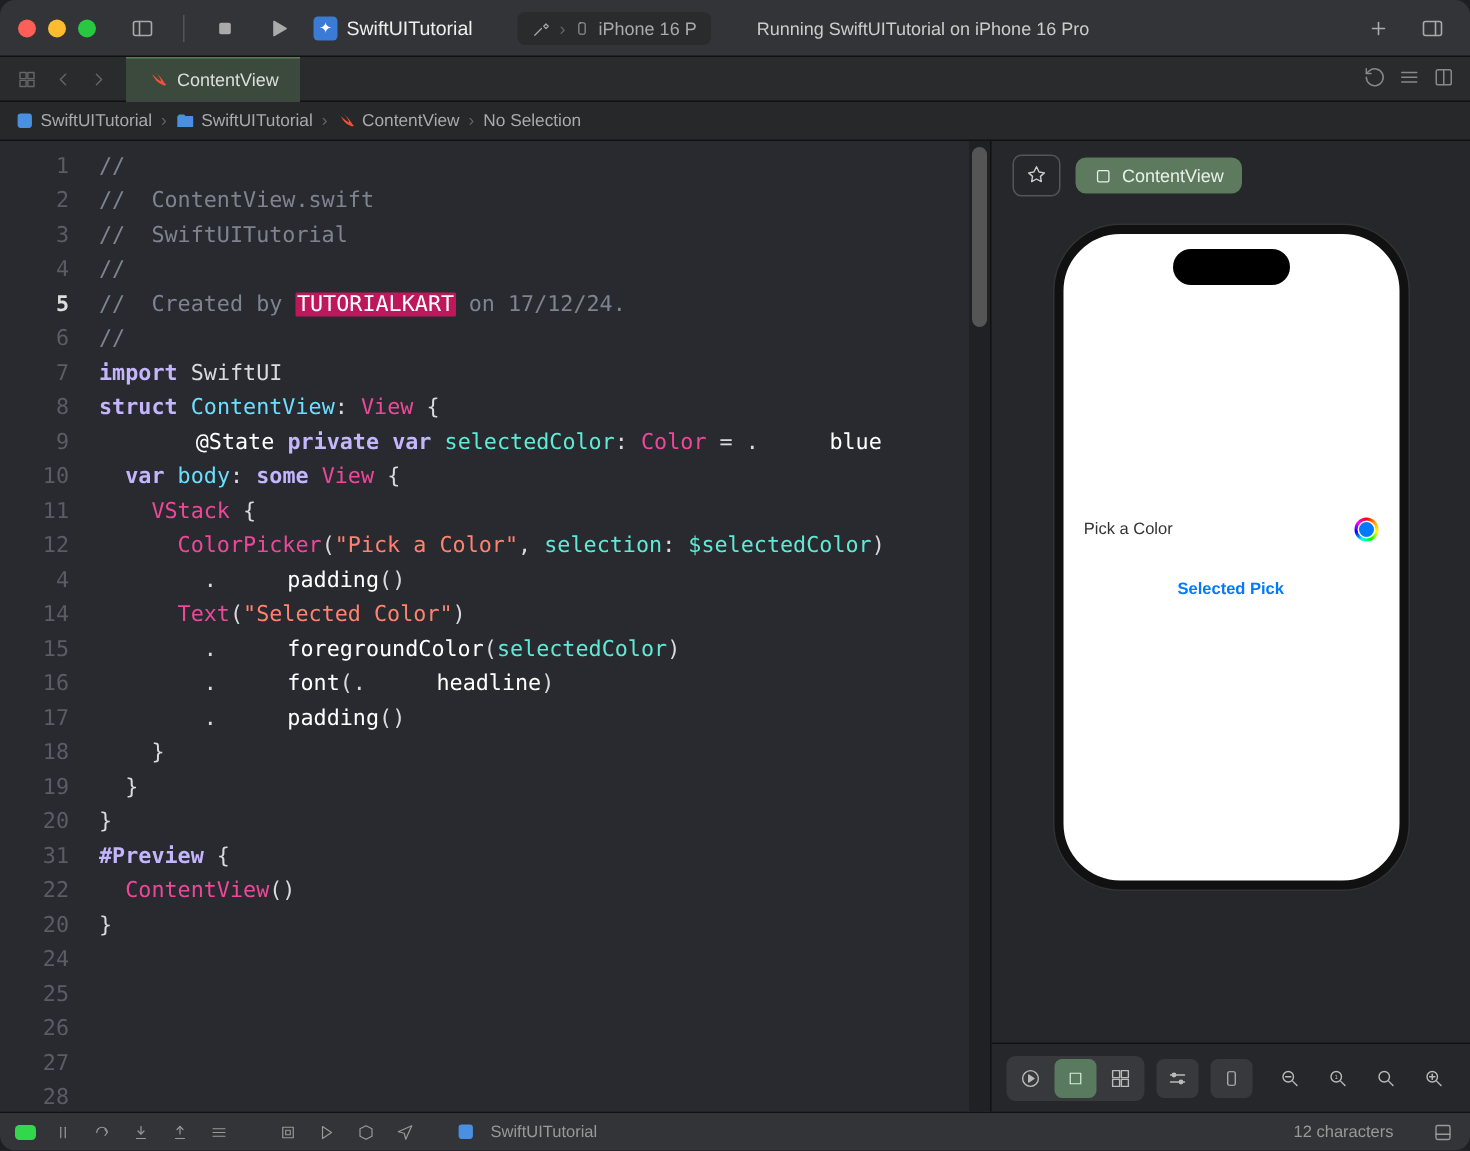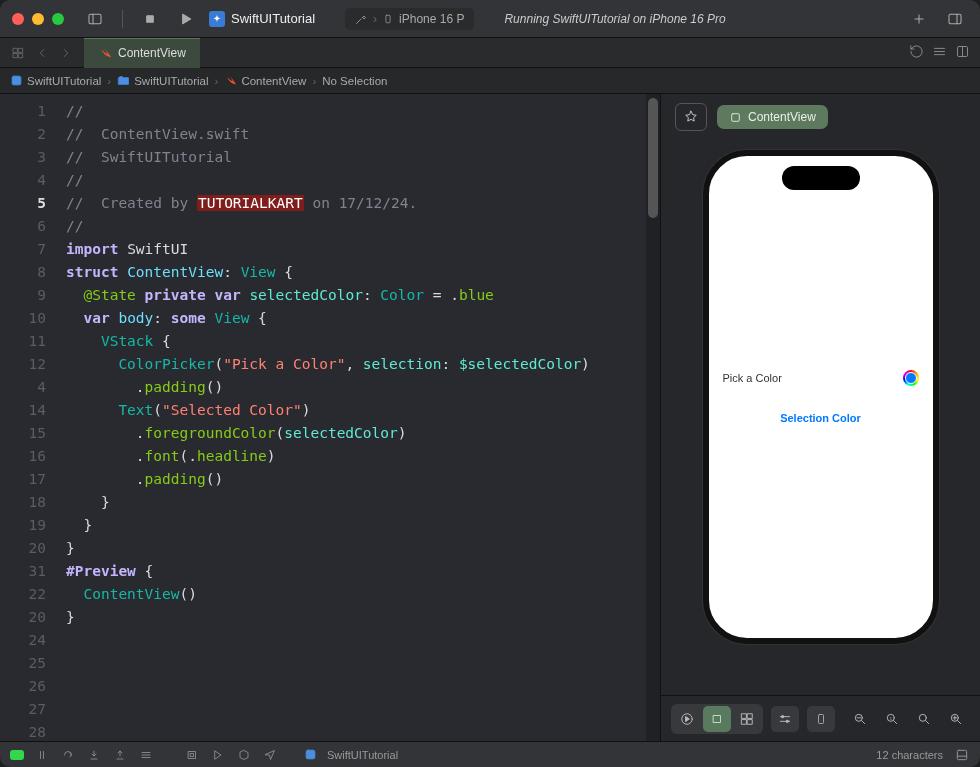--- a/index.html
+++ b/index.html
@@ -25,21 +25,21 @@
   }
   .traffic { display:flex; gap:8px; margin-right:8px;}
   .traffic .dot { width:12px; height:12px; border-radius:50%; }
   .red { background:#ff5f57; } .yellow{background:#febc2e;} .green{background:#28c840;}
   .tb-icon { width:26px; height:22px; display:flex; align-items:center; justify-content:center; color:#aaa; border-radius:4px;}
   .tb-icon svg { width:16px; height:16px; }
   .tb-sep { width:1px; height:18px; background:#555; margin:0 4px;}
   .proj-name { display:flex; align-items:center; gap:6px; color:#eee; font-size:13px; font-weight:500;}
   .proj-name .app-icon { width:16px; height:16px; background:#3a7bd5; border-radius:3px; display:flex;align-items:center;justify-content:center;color:white;font-size:10px;}
   .device-pill { background:#2a2b2d; border-radius:5px; padding:4px 10px; display:flex; align-items:center; gap:6px; color:#aaa; font-size:12px; margin-left:20px;}
-  .status-text { color:#ccc; font-size:12px; margin-left:20px; flex:1;font-style:italic;}
+  .status-text { color:#ccc; font-size:12px; margin-left:20px; flex:1;}
 
   
   .tabbar {
     height: 30px; background:#2a2b2d; display:flex; align-items:center; border-bottom:1px solid #111;
   }
   .tab-nav { display:flex; align-items:center; padding:0 8px; gap:4px;}
   .tab-nav .nav-btn { width:20px;height:20px;display:flex;align-items:center;justify-content:center;color:#666;}
   .file-tab { height:30px; padding:0 14px; display:flex; align-items:center; gap:6px; background:#3c4a3e; border-top:1px solid #5a7a5a; color:#ddd; font-size:12px;}
   .file-tab .swift-icon { width:14px;height:14px; color:#f05138;}
   .tabbar .right-icons { margin-left:auto; display:flex; gap:8px; padding-right:10px; color:#888;}
@@ -51,53 +51,53 @@
   .breadcrumb .sep { color:#666; margin:0 2px;}
   .breadcrumb .bc-icon { width:13px;height:13px;}
 
   
   .main { display:flex; height: calc(767px - 38px - 30px - 26px - 26px); }
   .editor { width:660px; background:#292a30; position:relative; display:flex; overflow:hidden;}
   .gutter { width:56px; background:#292a30; text-align:right; padding:6px 10px 0 0; color:#5a5c66; font-family:"SF Mono",Menlo,monospace; font-size:14.5px; line-height:23px; user-select:none;}
   .gutter .ln { height:23px;}
   .gutter .ln.cur { color:#ddd; font-weight:600;}
   .code { flex:1; padding:6px 0 0 10px; font-family:"SF Mono",Menlo,monospace; font-size:14.5px; line-height:23px; white-space:pre; color:#d9d9de;}
-  .c-comment{color:#7d8490;} .c-kw{color:#c4b5fd;font-weight:600;} .c-type2{color:#14b8a6;} .c-prop{color:#5eead4;} .c-str{color:#ff8170;} .c-func{color:#84cc16;} .c-decl{color:#6bdfff;}
-  .sel { background:#7f1d1d; color:#fff; border-radius:1px; padding:0 1px;}
+  .c-comment{color:#7d8490;} .c-kw{color:#c4b5fd;font-weight:600;} .c-type2{color:#ec4899;} .c-prop{color:#5eead4;} .c-str{color:#ff8170;} .c-func{color:#ffffff;margin-left:47px;} .c-decl{color:#6bdfff;}
+  .sel { background:#be185d; color:#fff; border-radius:1px; padding:0 1px;}
 
   .vscroll { position:absolute; right:0; top:0; width:14px; height:100%; background:#202124;}
   .vscroll .thumb { position:absolute; left:2px; right:2px; top:4px; height:120px; background:#555; border-radius:5px;}
 
   
   .preview { flex:1; background:#26272a; border-left:1px solid #111; display:flex; flex-direction:column;}
   .preview-top { height:46px; display:flex; align-items:center; gap:10px; padding:0 14px;}
   .pin-btn { width:32px;height:28px; border:1px solid #555; border-radius:6px; display:flex;align-items:center;justify-content:center; color:#ccc;}
   .preview-badge { background:#5d7a5f; color:#e8f0e8; padding:5px 12px; border-radius:7px; display:flex; align-items:center; gap:6px; font-size:12px;}
   .canvas-wrap { flex:1; display:flex; align-items:flex-start; justify-content:center; padding:10px 0 0;}
-  .phone { width:236px; height:494px; background:#fff; border:6px solid #111; border-radius:44px; position:relative; box-shadow:0 0 0 1px #333;}
+  .phone { width:236px; height:443px; background:#fff; border:6px solid #111; border-radius:44px; position:relative; box-shadow:0 0 0 1px #333;}
   .notch { position:absolute; top:10px; left:50%; transform:translateX(-50%); width:78px; height:24px; background:#000; border-radius:14px;}
   .phone-content { position:absolute; inset:0; display:flex; flex-direction:column; justify-content:center; padding:0 14px;}
   .picker-row { display:flex; align-items:center; justify-content:space-between; font-size:11px; color:#333;}
   .color-well { width:16px;height:16px; border-radius:50%; background: conic-gradient(red,orange,yellow,lime,cyan,blue,magenta,red); padding:2px; display:flex;align-items:center;justify-content:center;}
   .color-well::after{content:"";width:10px;height:10px;border-radius:50%;background:#007aff;border:1.5px solid #fff;}
   .selected-label { text-align:center; color:#007aff; font-size:11px; font-weight:600; margin-top:26px;}
 
   .preview-controls { height:46px; border-top:1px solid #111; display:flex; align-items:center; padding:0 10px; gap:8px;}
   .pc-btn { width:28px;height:26px; border-radius:5px; display:flex;align-items:center;justify-content:center; color:#bbb;}
   .pc-btn.group { background:#38393c; }
   .pc-group { display:flex; background:#38393c; border-radius:6px; padding:2px; gap:2px;}
   .pc-group .pc-btn { background:transparent;}
   .pc-group .pc-btn.active { background:#5a7a5f; color:#d8f0d8;}
   .zoom-group { margin-left:auto; display:flex; gap:4px;}
 
   
   .statusbar { height:26px; background:#333437; border-top:1px solid #111; display:flex; align-items:center; padding:0 10px; gap:10px; color:#999; font-size:11px;}
   .statusbar .sb-icon { width:16px; display:flex;justify-content:center;}
   .sb-green-dot{width:14px;height:10px;background:#32d74b;border-radius:3px;}
-  .sb-right { margin-left:auto; display:flex; align-items:center; gap:11px;}
+  .sb-right { margin-left:auto; display:flex; align-items:center; gap:25px;}
 
   svg { stroke: currentColor; fill:none; stroke-width:1.6; stroke-linecap:round; stroke-linejoin:round;}
 </style>
 </head>
 <body>
 
 <div class="titlebar">
   <div class="traffic">
     <div class="dot red"></div>
     <div class="dot yellow"></div>
@@ -265,21 +265,21 @@
       </div>
     </div>
     <div class="canvas-wrap">
       <div class="phone">
         <div class="notch"></div>
         <div class="phone-content">
           <div class="picker-row">
             <span>Pick a Color</span>
             <span class="color-well"></span>
           </div>
-          <div class="selected-label">Selection Color</div>
+          <div class="selected-label">Selected Pick</div>
         </div>
       </div>
     </div>
     <div class="preview-controls">
       <div class="pc-group">
         <div class="pc-btn">
             <svg width="14" height="14" viewBox="0 0 24 24">
               <circle cx="12" cy="12" r="9"></circle>
               <path d="M10 8l6 4-6 4z" fill="currentColor"></path>
             </svg>

